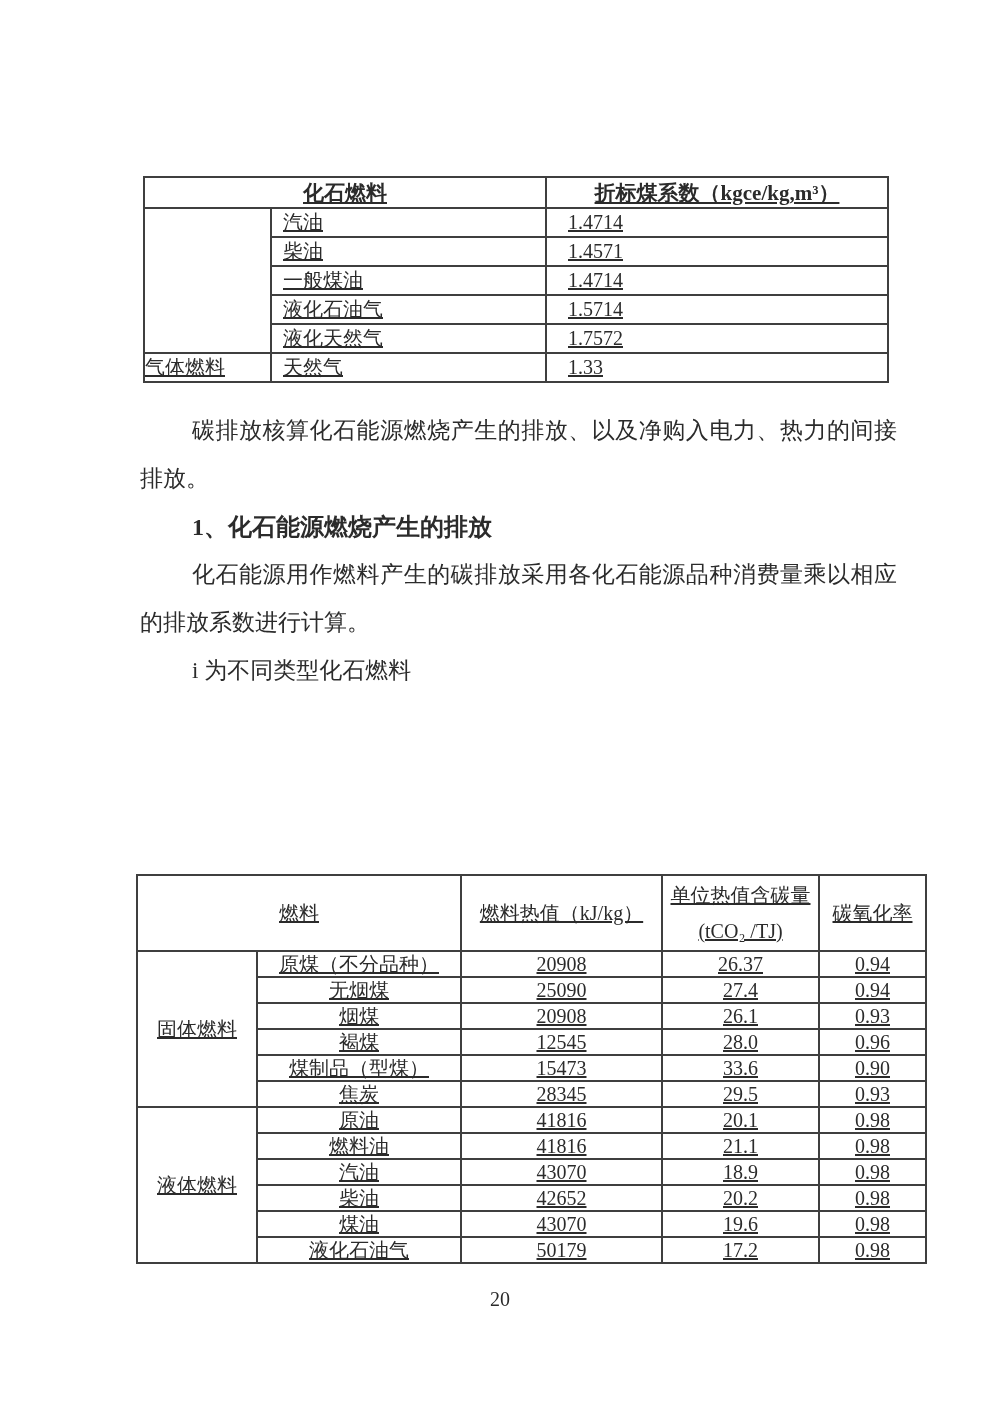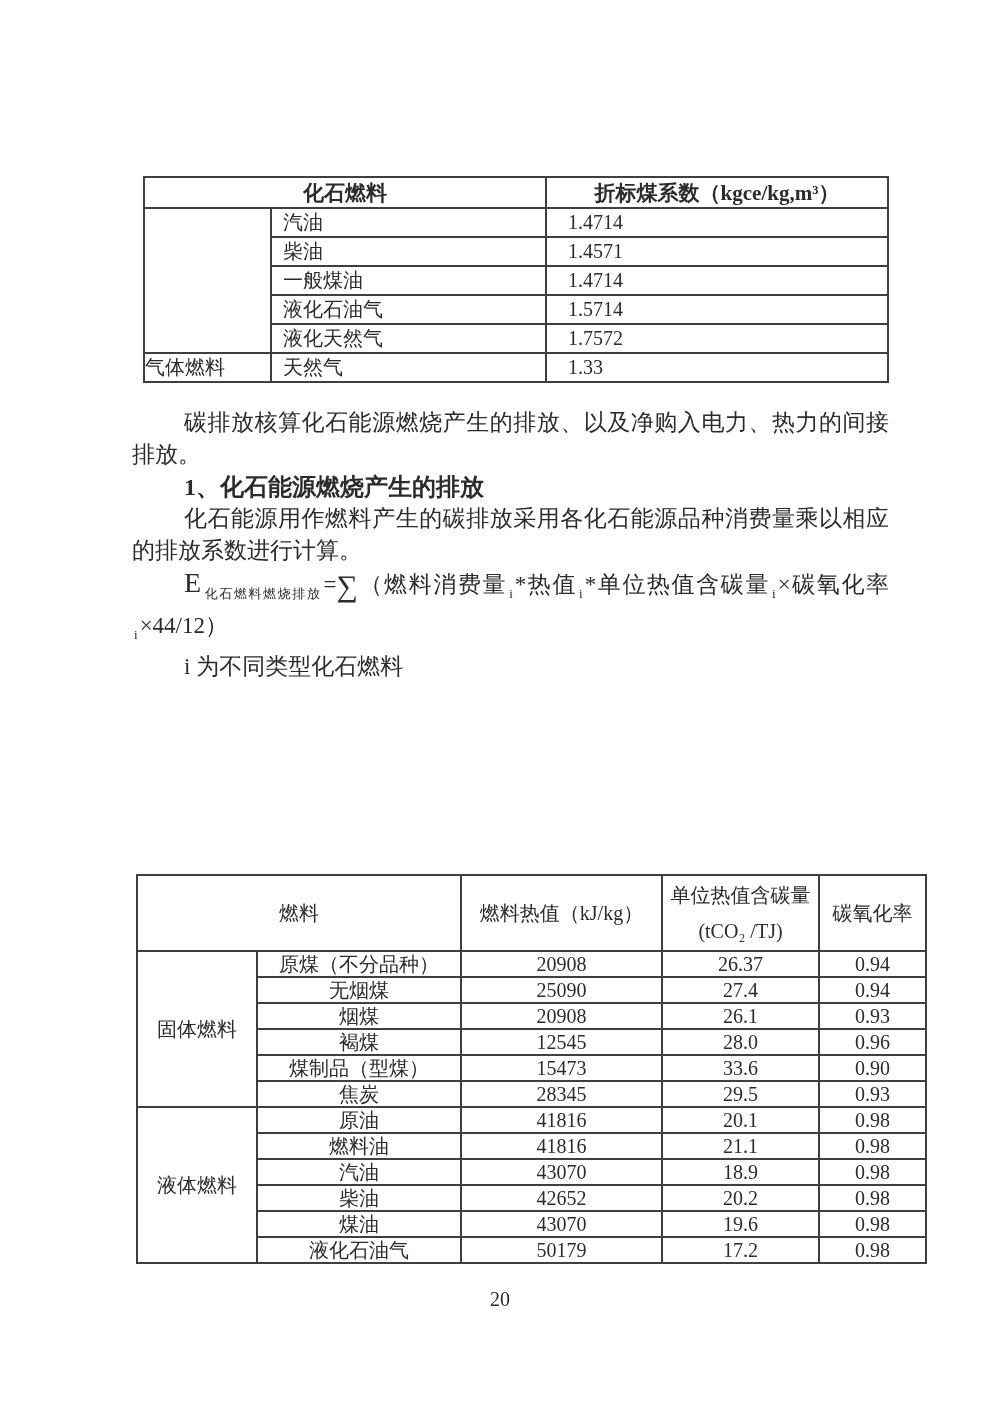--- a/index.html
+++ b/index.html
@@ -7,34 +7,34 @@
   .page {
     position:relative;
     width:1000px; height:1414px;
     background:#ffffff;
     font-family:"Liberation Serif","DejaVu Serif",serif;
     color:#2b2b2b;
     overflow:hidden;
   }
 
   
-  table { border-collapse:collapse; table-layout:fixed; }
+  table { border-collapse:collapse; table-layout:fixed;text-decoration:underline; }
   td { border:2px solid #3f3f3f; overflow:hidden; }
 
   .t1 { position:absolute; left:143px; top:176px; width:744px; }
   .t1 td { height:29px; font-size:20px; vertical-align:middle; }
   .t1 .hcell { font-weight:bold; font-size:21px; text-align:center; height:31px; }
   .t1 .fuel-cell { text-align:left; padding-left:11px; }
   .t1 .val-cell  { text-align:left; padding-left:21px; }
   .t1 .group-cell { text-align:left; }
 
   
   .textcol {
-    position:absolute; left:132px; top:407px; width:757px;
-    font-size:23px; line-height:32px; text-align:justify;
+    position:absolute; left:140px; top:407px; width:757px;
+    font-size:23px; line-height:48px; text-align:justify;
   }
   .para { margin:0; }
   .indent { text-indent:52px; }
   .heading { font-weight:bold; font-size:24px; text-indent:52px; }
   .f-E   { font-size:28px; }
   .f-sub { font-size:13px; vertical-align:-6px; margin:0 2px; }
   .f-sum { font-size:30px; vertical-align:-4px; }
 
   
   .t2-title {
@@ -93,21 +93,20 @@
       <td class="fuel-cell">天然气</td>
       <td class="val-cell">1.33</td>
     </tr>
   </tbody>
     </table>
 
   <div class="textcol">
     <p class="para indent">碳排放核算化石能源燃烧产生的排放、以及净购入电力、热力的间接排放。</p>
     <p class="para heading">1、化石能源燃烧产生的排放</p>
     <p class="para indent">化石能源用作燃料产生的碳排放采用各化石能源品种消费量乘以相应的排放系数进行计算。</p>
-    <p class="para indent"><span class="f-E">E</span><sub class="f-sub">化石燃料燃烧排放</sub><span>=</span><span class="f-sum">∑</span><span>（燃料消费量</span><sub class="f-sub">i</sub><span>*热值</span><sub class="f-sub">i</sub><span>*单位热值含碳量</span><sub class="f-sub">i</sub><span>×碳氧化率</span><sub class="f-sub">i</sub><span>×44/12）</span></p>
     <p class="para indent">i 为不同类型化石燃料</p>
   </div>
 
 
   <table class="t2">
     <colgroup>
         <col style="width:120px">
         <col style="width:204px">
         <col style="width:201px">
         <col style="width:157px">

